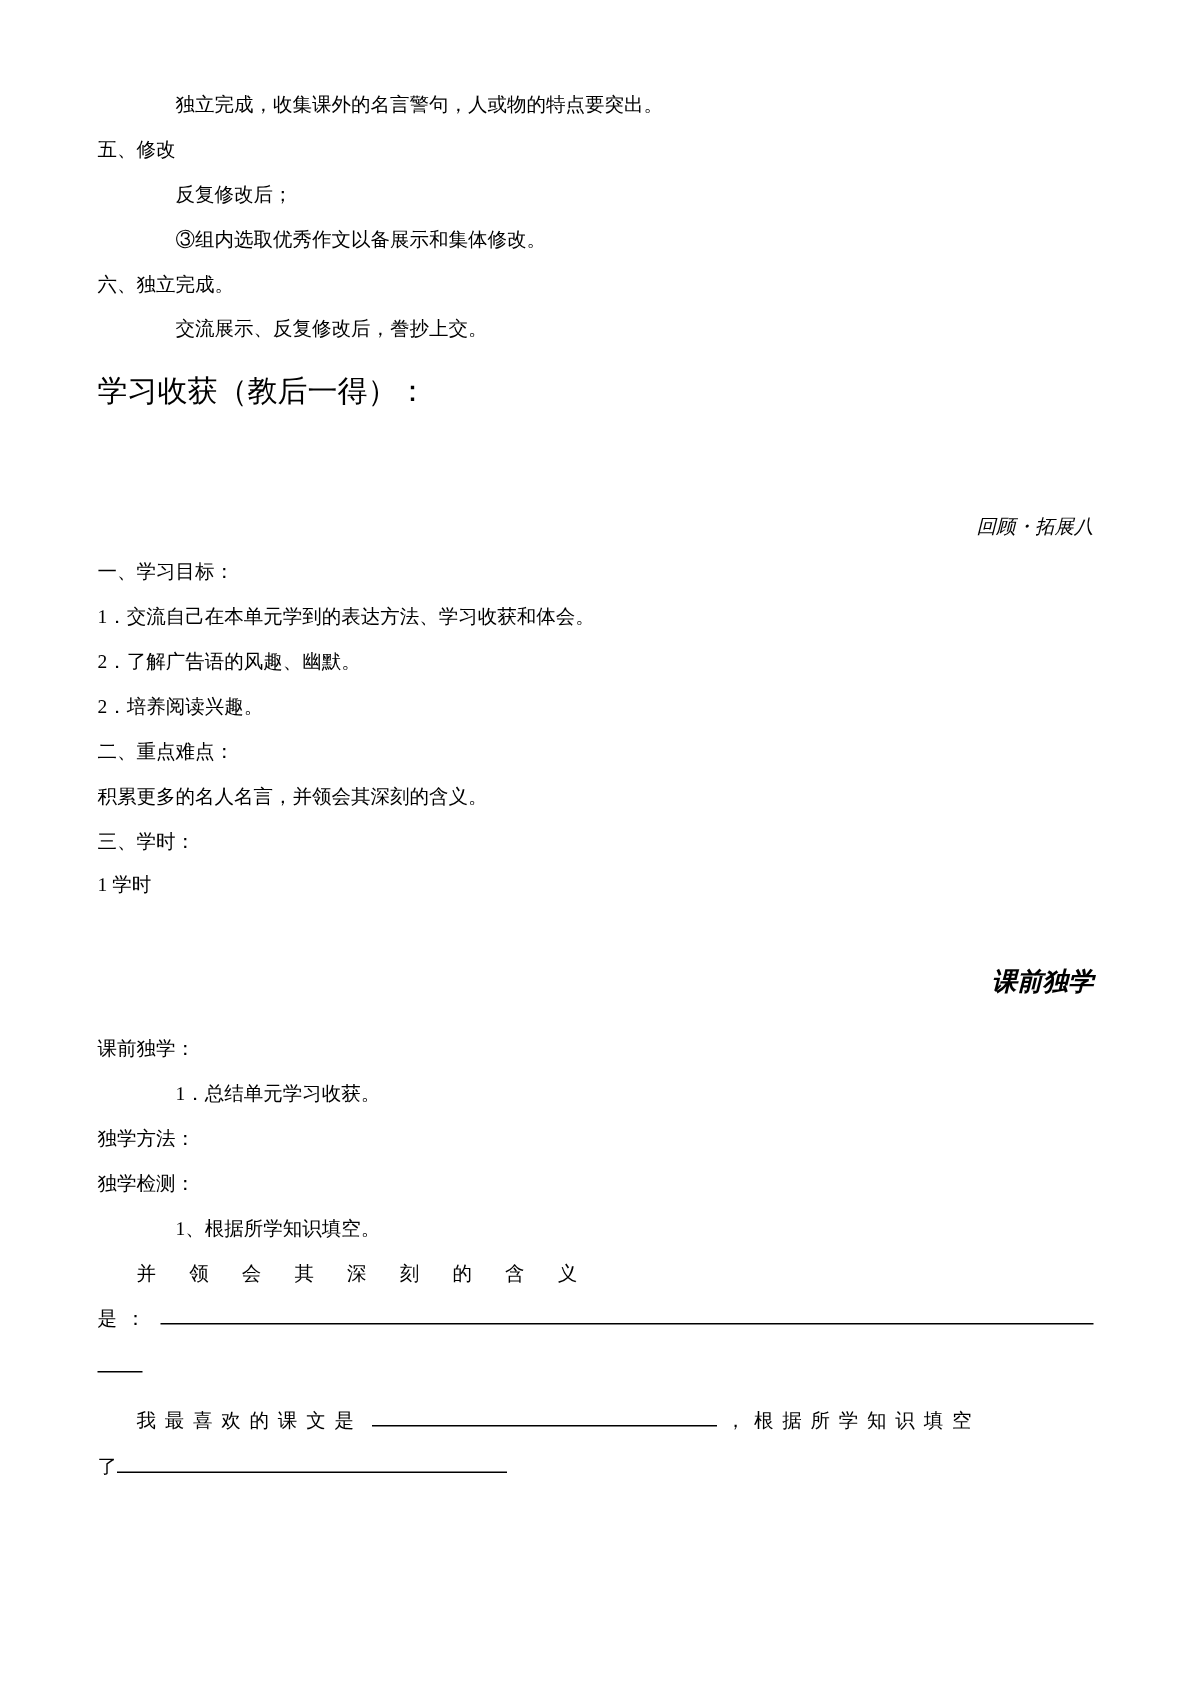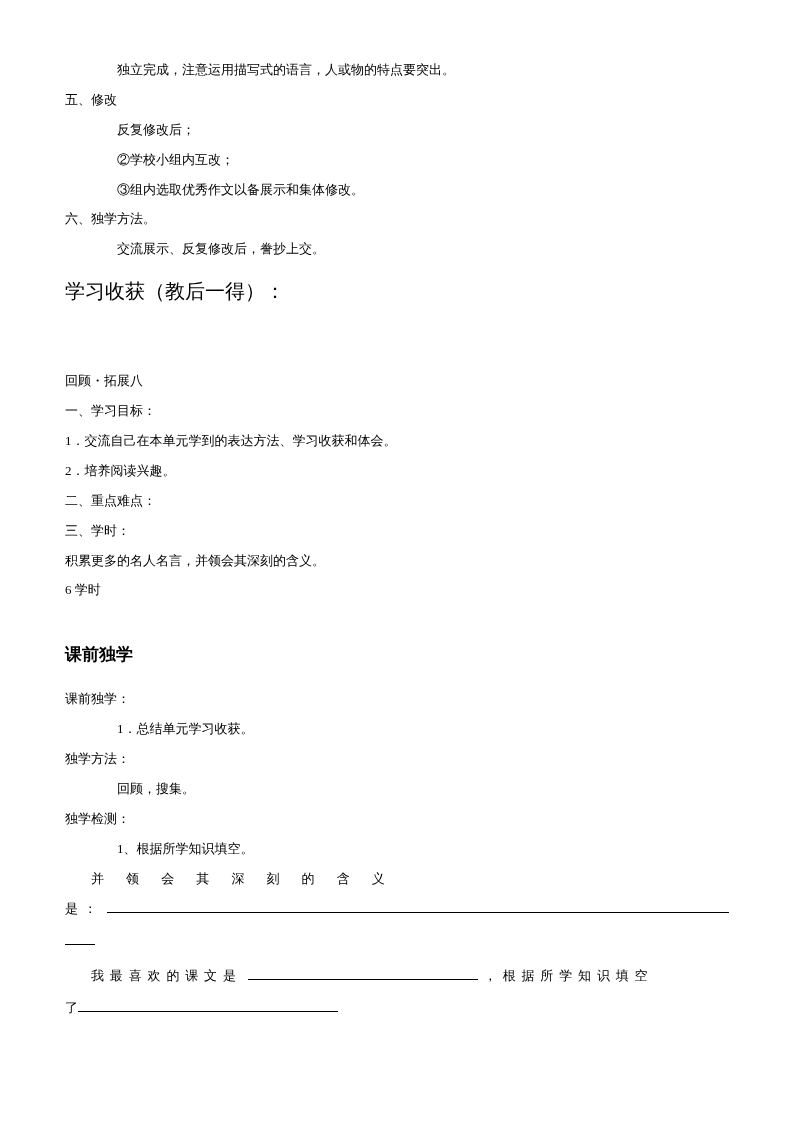--- a/index.html
+++ b/index.html
@@ -22,21 +22,22 @@
     }
     .no-indent {
       text-indent: 0;
     }
     .heading-large {
       font-size: 20px;
       font-weight: normal;
       margin: 4px 0;
     }
     .center {
-      text-align: left;
+      text-align: right;
+      font-style: italic;
     }
     .section-title {
       font-size: 17px;
       font-weight: bold;
       margin: 10px 0;
     }
     .blank-space {
       height: 48px;
     }
     .underline {
@@ -62,47 +63,46 @@
     }
     .spaced-chars-wide {
       letter-spacing: 1.7em;
     }
   </style>
 </head>
 <body>
 
 <div>
 
-  <p class="indent-2">独立完成，注意运用描写式的语言，人或物的特点要突出。</p>
+  <p class="indent-2">独立完成，收集课外的名言警句，人或物的特点要突出。</p>
   <p class="no-indent">五、修改</p>
   <p class="indent-2">反复修改后；</p>
-  <p class="indent-2">②学校小组内互改；</p>
   <p class="indent-2">③组内选取优秀作文以备展示和集体修改。</p>
-  <p class="no-indent">六、独学方法。</p>
+  <p class="no-indent">六、独立完成。</p>
   <p class="indent-2">交流展示、反复修改后，誊抄上交。</p>
   <p class="heading-large no-indent">学习收获（教后一得）：</p>
 
   <div class="blank-space"></div>
 
   <p class="center">回顾・拓展八</p>
   <p class="no-indent">一、学习目标：</p>
   <p class="no-indent">1．交流自己在本单元学到的表达方法、学习收获和体会。</p>
+  <p class="no-indent">2．了解广告语的风趣、幽默。</p>
   <p class="no-indent">2．培养阅读兴趣。</p>
   <p class="no-indent">二、重点难点：</p>
+  <p class="no-indent">积累更多的名人名言，并领会其深刻的含义。</p>
   <p class="no-indent">三、学时：</p>
-  <p class="no-indent">积累更多的名人名言，并领会其深刻的含义。</p>
-  <p class="no-indent">6 学时</p>
+  <p class="no-indent">1 学时</p>
 
   <div style="height: 20px;"></div>
 
   <p class="center section-title">课前独学</p>
   <p class="no-indent">课前独学：</p>
   <p class="indent-2">1．总结单元学习收获。</p>
   <p class="no-indent">独学方法：</p>
-  <p class="indent-2">回顾，搜集。</p>
   <p class="no-indent">独学检测：</p>
   <p class="indent-2">1、根据所学知识填空。</p>
 
   <p class="no-indent">
     <span class="spaced-chars-wide" style="margin-left:2em;">并领会其深刻的含义</span>
   </p>
   <div class="fill-row">
     <span class="fill-prefix spaced-chars">是：</span>
     <span class="fill-line"></span>
   </div>

